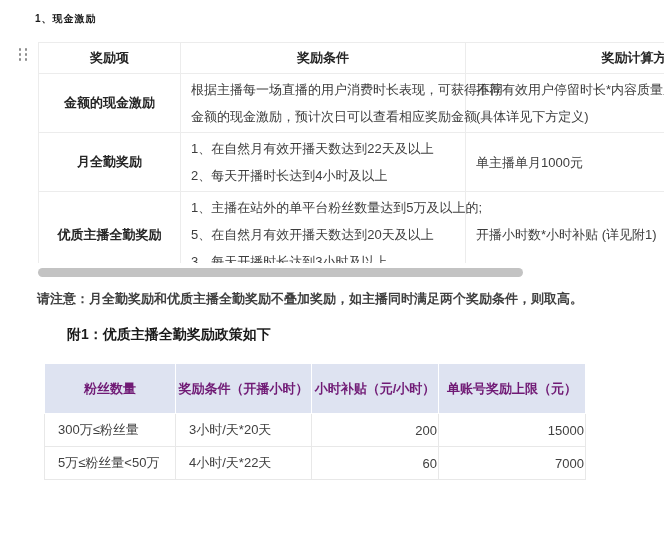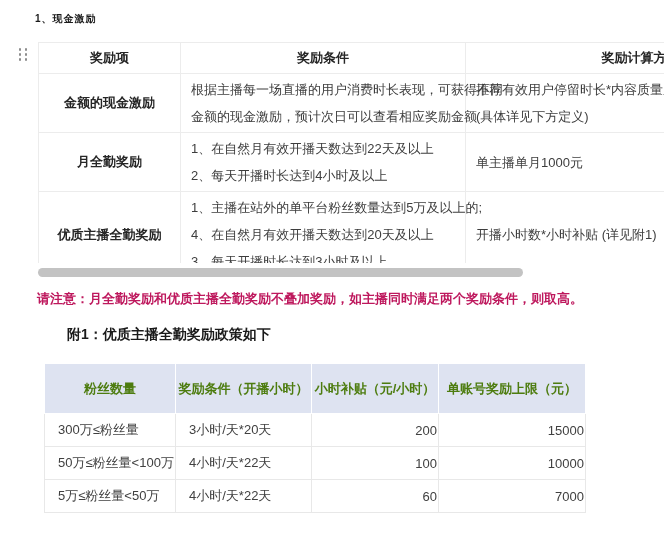--- a/index.html
+++ b/index.html
@@ -49,36 +49,36 @@
   
   .hscroll {
     position:absolute; left:38px; top:268px;
     width:485px; height:9px;
     background:#c3c3c3; border-radius:5px;
     cursor:pointer;
   }
 
   .notice {
     position:absolute; left:37px; top:290px;
-    font-size:13px; font-weight:bold; color:#be185d;
+    font-size:13px; font-weight:bold; color:#404040;
     white-space:nowrap;
   }
   .appendix-title {
     position:absolute; left:36px; top:326px;
     font-size:14px; font-weight:bold; color:#1a1a1a;padding-left:31px;
   }
 
   
   .t2 {
     position:absolute; left:44px; top:363px;
     width:541px; font-size:13px;
   }
   .t2 th {
     background:#dee3f1; height:47px;
-    font-weight:bold; color:#4d7c0f; text-align:center;
+    font-weight:bold; color:#701a75; text-align:center;
     border:1px solid #ffffff;
   }
   .t2 td {
     border:1px solid #e8e8e8; height:30px; color:#404040;
     background:#ffffff;
   }
   .t2 td.left { text-align:left; padding-left:13px;margin-top:8px; }
   .t2 td.num  { text-align:right; }
 </style>
 </head>
@@ -126,21 +126,21 @@
         <div class="ln">2、每天开播时长达到4小时及以上</div>
       </td>
       <td class="c-calc">
         <div class="ln">单主播单月1000元</div>
       </td>
     </tr>
     <tr class="r3">
       <td class="c-item">优质主播全勤奖励</td>
       <td class="c-cond">
         <div class="ln">1、主播在站外的单平台粉丝数量达到5万及以上的;</div>
-        <div class="ln">4、在自然月有效开播天数达到20天及以上</div>
+        <div class="ln">5、在自然月有效开播天数达到20天及以上</div>
         <div class="ln">3、每天开播时长达到3小时及以上</div>
       </td>
       <td class="c-calc">
         <div class="ln">开播小时数*小时补贴 (详见附1)</div>
       </td>
     </tr>
   </tbody>
     </table>
 </div>
 
@@ -164,25 +164,19 @@
     <th>小时补贴（元/小时）</th>
     <th>单账号奖励上限（元）</th>
   </tr>
   <tr>
     <td class="left">300万≤粉丝量</td>
     <td class="left">3小时/天*20天</td>
     <td class="num">200</td>
     <td class="num">15000</td>
   </tr>
   <tr>
-    <td class="left">50万≤粉丝量&lt;100万</td>
-    <td class="left">4小时/天*22天</td>
-    <td class="num">100</td>
-    <td class="num">10000</td>
-  </tr>
-  <tr>
     <td class="left">5万≤粉丝量&lt;50万</td>
     <td class="left">4小时/天*22天</td>
     <td class="num">60</td>
     <td class="num">7000</td>
   </tr>
 </tbody>
   </table>
 
 </body></html>

